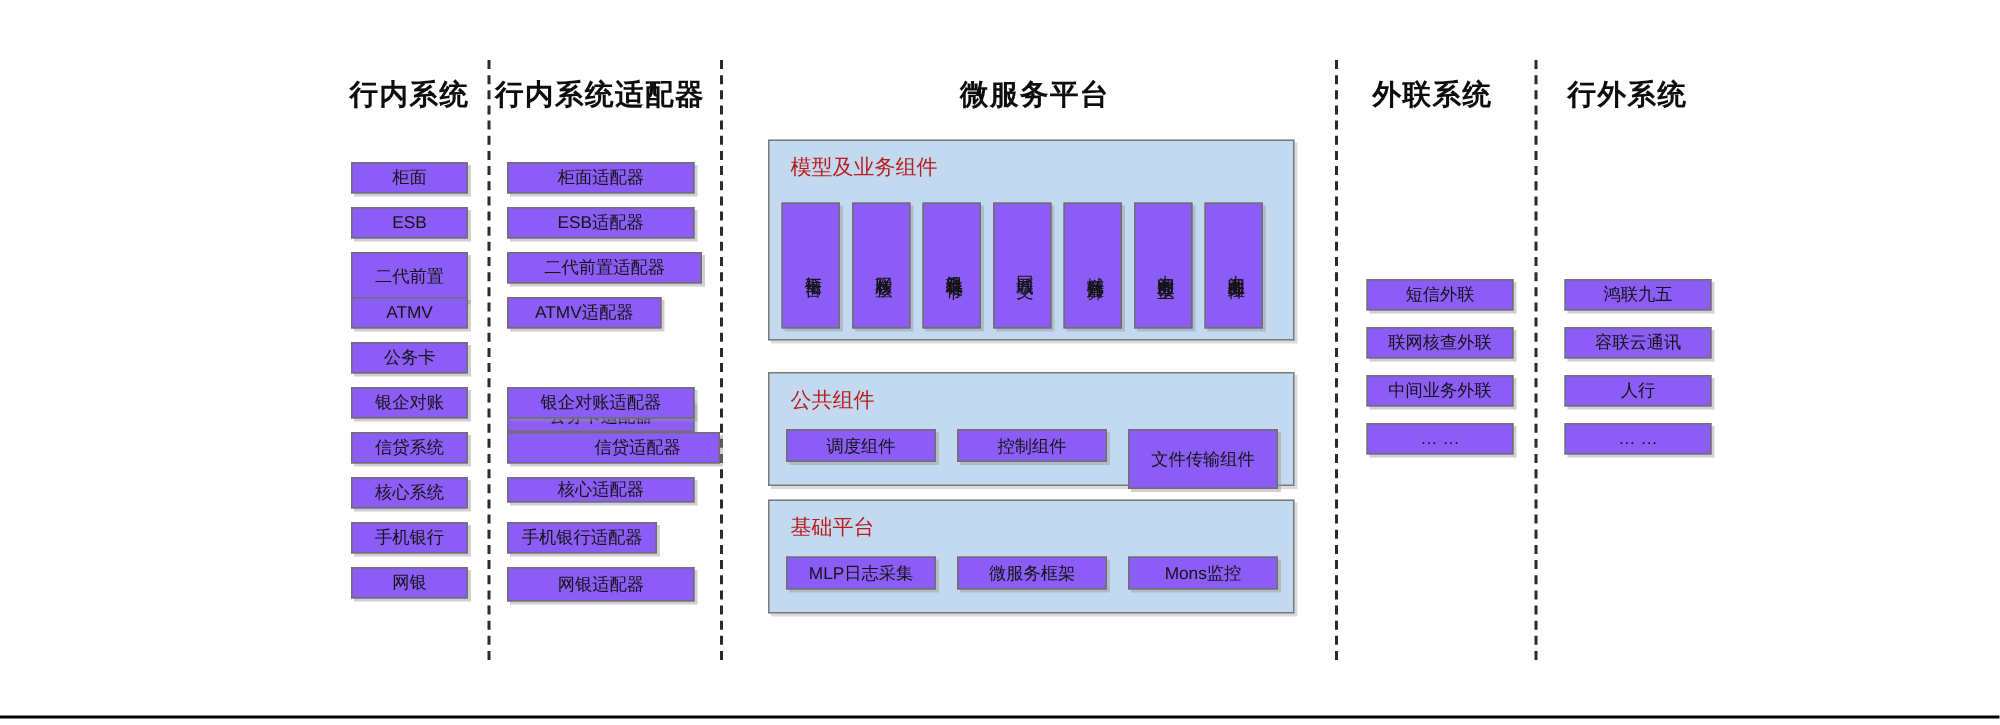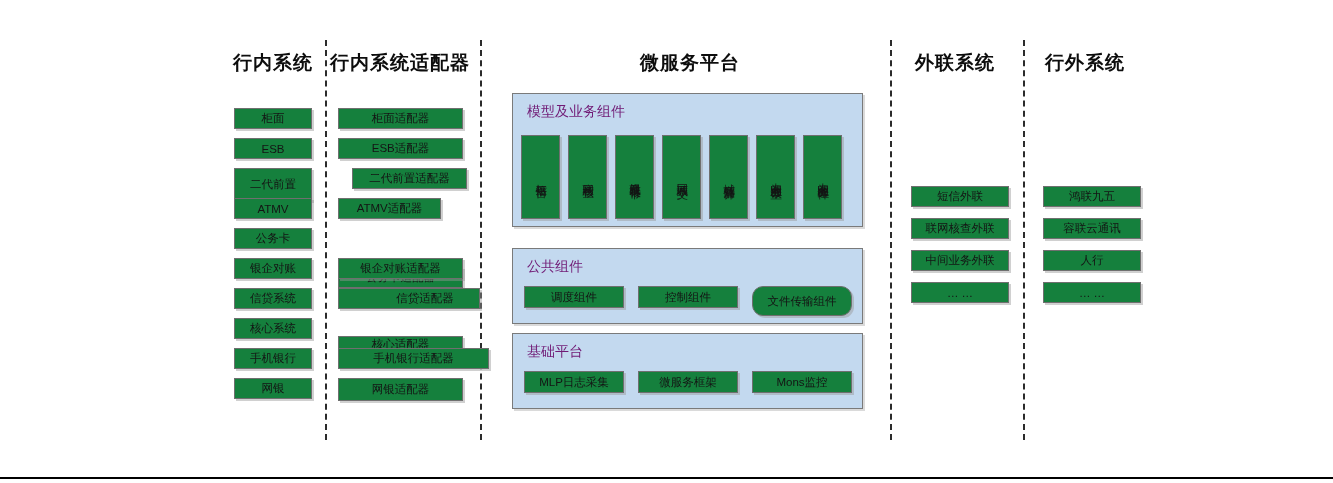--- a/index.html
+++ b/index.html
@@ -40,21 +40,21 @@
     font-weight: bold;
     color: #0d0d0d;
     letter-spacing: 1px;
     white-space: nowrap;
   }
 
   
   .node {
     position: absolute;
     box-sizing: border-box;
-    background: #15803d;
+    background: #8b5cf6;
     border: 1px solid #6f6f6f;
     box-shadow: 2px 2px 0 rgba(150,150,150,0.45);
     display: flex;
     align-items: center;
     justify-content: center;
     font-size: 11.5px;
     color: #141414;
     white-space: nowrap;
   }
 
@@ -73,21 +73,21 @@
     box-sizing: border-box;
     background: #c3d9ef;
     border: 1px solid #7a7a7a;
     box-shadow: 2px 2px 0 rgba(150,150,150,0.35);
   }
   .panel-label {
     position: absolute;
     left: 14px;
     top: 9px;
     font-size: 14px;
-    color: #701a75;
+    color: #b91c1c;
     white-space: nowrap;
   }
 
   
   .bottom-rule {
     position: absolute;
     left: 0;
     top: 477px;
     width: 1333px;
     height: 0;
@@ -109,27 +109,27 @@
     <div class="node" style="left: 234px; width: 78px; top: 198px; height: 21px;">ATMV</div>
     <div class="node" style="left: 234px; width: 78px; top: 228px; height: 21px;">公务卡</div>
     <div class="node" style="left: 234px; width: 78px; top: 258px; height: 21px;">银企对账</div>
     <div class="node" style="left: 234px; width: 78px; top: 288px; height: 21px;">信贷系统</div>
     <div class="node" style="left: 234px; width: 78px; top: 318px; height: 21px;">核心系统</div>
     <div class="node" style="left: 234px; width: 78px; top: 348px; height: 21px;">手机银行</div>
     <div class="node" style="left: 234px; width: 78px; top: 378px; height: 21px;">网银</div>
     <div class="col-title" style="left: 330px; top: 50px; width: 140px;">行内系统适配器</div>
     <div class="node" style="left: 338px; width: 125px; top: 108px; height: 21px;">柜面适配器</div>
     <div class="node" style="left: 338px; width: 125px; top: 138px; height: 21px;">ESB适配器</div>
-    <div class="node" style="left: 352px; width: 115px; top: 168px; height: 21px;">二代前置适配器</div>
+    <div class="node" style="left: 338px; width: 130px; top: 168px; height: 21px;">二代前置适配器</div>
     <div class="node" style="left: 338px; width: 103px; top: 198px; height: 21px;">ATMV适配器</div>
     <div class="node" style="left: 338px; width: 125px; top: 228px; height: 21px; margin-top: 39px;">公务卡适配器</div>
     <div class="node" style="left: 338px; width: 125px; top: 258px; height: 21px;">银企对账适配器</div>
     <div class="node" style="left: 338px; width: 142px; top: 288px; height: 21px; padding-left: 32px;">信贷适配器</div>
-    <div class="node" style="left: 338px; width: 125px; top: 336px; height: 17px;">核心适配器</div>
-    <div class="node" style="left: 338px; width: 151px; top: 348px; height: 21px;">手机银行适配器</div>
+    <div class="node" style="left: 338px; width: 125px; top: 318px; height: 17px;">核心适配器</div>
+    <div class="node" style="left: 338px; width: 100px; top: 348px; height: 21px;">手机银行适配器</div>
     <div class="node" style="left: 338px; width: 125px; top: 378px; height: 23px; text-align: right;">网银适配器</div>
     <div class="col-title" style="left: 905px; top: 50px; width: 100px;">外联系统</div>
     <div class="node" style="left: 911px; width: 98px; top: 186px; height: 21px;">短信外联</div>
     <div class="node" style="left: 911px; width: 98px; top: 218px; height: 21px;">联网核查外联</div>
     <div class="node" style="left: 911px; width: 98px; top: 250px; height: 21px;">中间业务外联</div>
     <div class="node" style="left: 911px; width: 98px; top: 282px; height: 21px;">… …</div>
     <div class="col-title" style="left: 1035px; top: 50px; width: 100px;">行外系统</div>
     <div class="node" style="left: 1043px; width: 98px; top: 186px; height: 21px;">鸿联九五</div>
     <div class="node" style="left: 1043px; width: 98px; top: 218px; height: 21px;">容联云通讯</div>
     <div class="node" style="left: 1043px; width: 98px; top: 250px; height: 21px;">人行</div>
@@ -143,21 +143,21 @@
     <div class="node vertical" style="left: 615px; width: 39px; top: 135px; height: 84px;">银联及银行卡</div>
     <div class="node vertical" style="left: 662px; width: 39px; top: 135px; height: 84px;">同城票交</div>
     <div class="node vertical" style="left: 709px; width: 39px; top: 135px; height: 84px;">城商行清算</div>
     <div class="node vertical" style="left: 756px; width: 39px; top: 135px; height: 84px;">中间业务模型</div>
     <div class="node vertical" style="left: 803px; width: 39px; top: 135px; height: 84px;">中间业务组件</div>
     <div class="panel" style="left: 512px; top: 248px; width: 351px; height: 76px;">
       <div class="panel-label">公共组件</div>
     </div>
     <div class="node" style="left: 524px; width: 100px; top: 286px; height: 22px;">调度组件</div>
     <div class="node" style="left: 638px; width: 100px; top: 286px; height: 22px;">控制组件</div>
-    <div class="node" style="left: 752px; width: 100px; top: 286px; height: 30px; border-radius: 11px;">文件传输组件</div>
+    <div class="node" style="left: 752px; width: 100px; top: 286px; height: 40px;">文件传输组件</div>
     <div class="panel" style="left: 512px; top: 333px; width: 351px; height: 76px;">
       <div class="panel-label">基础平台</div>
     </div>
     <div class="node" style="left: 524px; width: 100px; top: 371px; height: 22px;">MLP日志采集</div>
     <div class="node" style="left: 638px; width: 100px; top: 371px; height: 22px;">微服务框架</div>
     <div class="node" style="left: 752px; width: 100px; top: 371px; height: 22px;">Mons监控</div>
   </div>
 <div class="bottom-rule"></div>
 
 </body></html>

